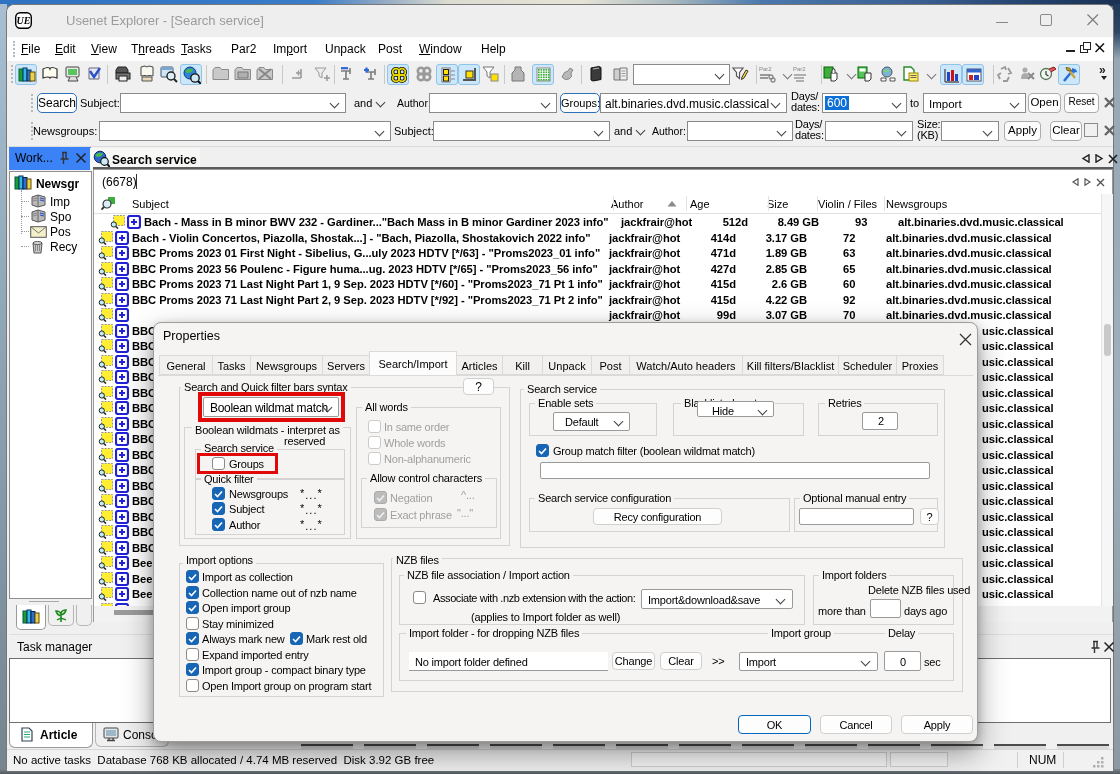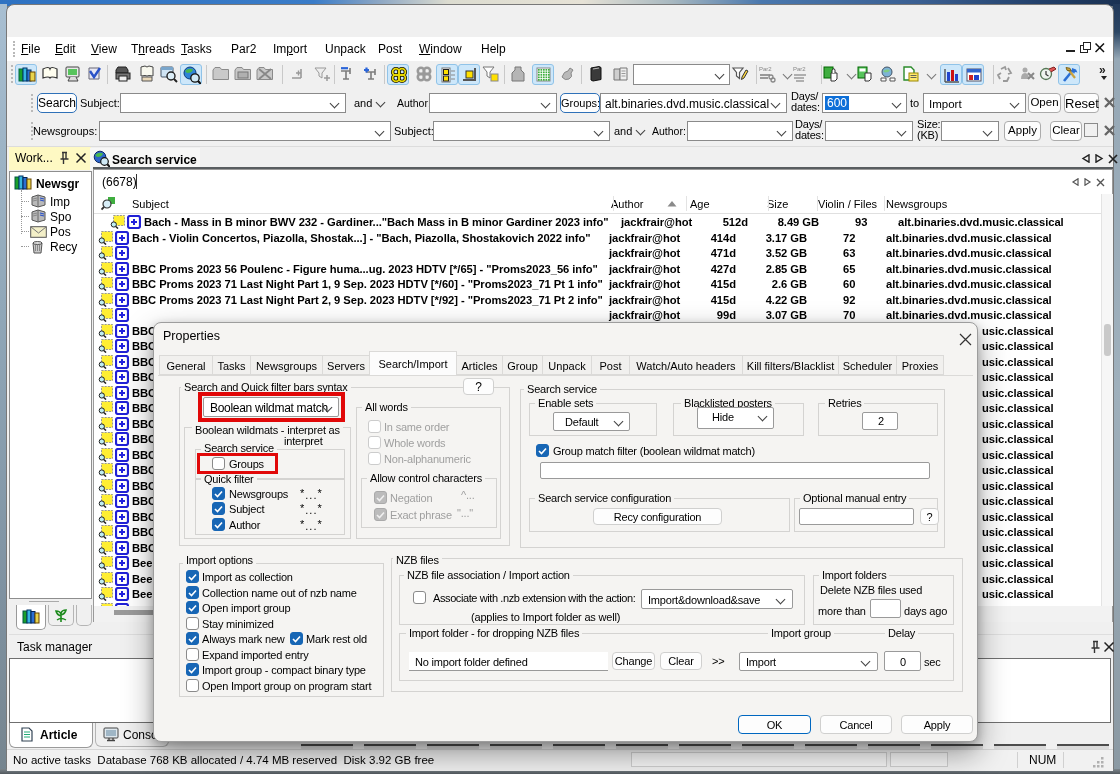--- a/index.html
+++ b/index.html
@@ -21,20 +21,32 @@
 .tsep{position:absolute;width:1px;height:19px;background:#c9c9c9}
 .tsel{background:#cde7fa;border:1px solid #90c3e8;box-sizing:border-box;border-radius:3px}
 .tab{position:absolute;background:#f1f0ee;border:1px solid #dbdad8;box-sizing:border-box;font-size:11px;text-align:center;color:#000;overflow:hidden}
 .chev{position:absolute;width:6px;height:6px;border-right:1.4px solid #404040;border-bottom:1.4px solid #404040;transform:rotate(45deg)}
 </style></head><body>
 <div class="a" style="left:0;top:0;width:1120px;height:6px;background:linear-gradient(90deg,#2e72c2 0%,#3a7cc8 28%,#8fa8c4 34%,#dcdcd0 40%,#e6e2d6 52%,#a8b8c0 60%,#4a78ae 68%,#3a5f92 82%,#22406a 93%,#1a3152 100%)"></div>
 <div class="a" style="left:0;top:4px;width:7px;height:767px;background:linear-gradient(180deg,#a8bfd2,#90a7b8 40%,#8296a6 70%,#76858f)"></div>
 <div class="a" style="left:1113px;top:4px;width:7px;height:767px;background:linear-gradient(180deg,#22395a 0px,#2c4664 28px,#96a8b6 55px,#9fb0bc 50%,#8b99a3)"></div>
 <div class="a" style="left:0;top:769px;width:1120px;height:5px;background:linear-gradient(180deg,#7d868c,#51585d)"></div>
 <div class="a" style="left:6px;top:4px;width:1108px;height:766px;background:#f0f0f0;border:1px solid #787878;border-radius:8px 8px 0 0;box-sizing:border-box">
+<div class="a" style="left:0;top:0;width:1106px;height:32px;background:#eeeeee;border-radius:8px 8px 0 0">
+<svg class="a" style="left:8px;top:7px" width="17" height="17" viewBox="0 0 17 17">
+        <rect x="0.7" y="0.7" width="15.6" height="15.6" rx="4.5" fill="#fff" stroke="#000" stroke-width="1.4"></rect>
+        <text x="8.5" y="12" font-size="10" font-weight="bold" font-family="Liberation Serif" font-style="italic" text-anchor="middle" fill="#000">UE</text>
+      </svg>
+<div class="a" style="left:59px;top:8px;font-size:13px;color:#9b9b9b">Usenet Explorer - [Search service]</div>
+<div class="a" style="left:989px;top:17px;width:12px;height:1.4px;background:#8a8a8a"></div>
+<div class="a" style="left:1033px;top:9px;width:10px;height:10px;border:1px solid #8a8a8a;border-radius:2px"></div>
+<svg class="a" style="left:1080px;top:9px" width="12" height="12">
+        <path d="M0.5,0.5 L11,11 M11,0.5 L0.5,11" stroke="#7d7d7d" stroke-width="1.2"></path>
+      </svg>
+</div>
 <div class="a" style="left:0;top:32px;width:1106px;height:24px;background:#fff">
 <div class="a" style="left:6px;top:4px;width:2px;height:16px;border-left:2px dotted #b9b9b9"></div>
 <span class="lbl" style="left:14px;top:5px"><u>F</u>ile</span>
 <span class="lbl" style="left:48px;top:5px"><u>E</u>dit</span>
 <span class="lbl" style="left:84px;top:5px"><u>V</u>iew</span>
 <span class="lbl" style="left:124px;top:5px">T<u>h</u>reads</span>
 <span class="lbl" style="left:174px;top:5px"><u>T</u>asks</span>
 <span class="lbl" style="left:224px;top:5px">Par2</span>
 <span class="lbl" style="left:266px;top:5px">Im<u>p</u>ort</span>
 <span class="lbl" style="left:318px;top:5px">Unpack</span>
@@ -382,21 +394,21 @@
 <div class="fld" style="left:815px;top:4px;width:85px;height:20px">
         <span class="a" style="left:2px;top:2px;background:#0d6fd8;color:#fff;font-size:12px;padding:0 2px">600</span>
         <span class="chev" style="right:6px;top:6px"></span>
       </div>
 <span class="lbl" style="left:903px;top:8px;font-size:11px">to</span>
 <div class="fld" style="left:916px;top:4px;width:103px;height:20px">
         <span class="lbl" style="left:5px;top:4px;font-size:11.5px">Import</span>
         <span class="chev" style="right:7px;top:6px"></span>
       </div>
 <div class="sbtn" style="left:1021px;top:4px;width:33px;height:20px;padding-top:2px;font-size:11.5px">Open</div>
-<div class="sbtn" style="left:1057px;top:4px;width:35px;height:20px;padding-top:2px;font-size:13px">Reset</div>
+<div class="sbtn" style="left:1057px;top:4px;width:35px;height:20px;padding-top:2px;font-size:10px">Reset</div>
 <svg class="a" style="left:1097px;top:8px" width="11" height="11">
         <path d="M1,1 L10,10 M10,1 L1,10" stroke="#666" stroke-width="2.4"></path>
       </svg>
 </div>
 <div class="a" style="left:0;top:112px;width:1106px;height:29px;background:#f0f0f0;border-bottom:1px solid #dcdcdc">
 <div class="a" style="left:24px;top:5px;width:2px;height:18px;border-left:2px dotted #b9b9b9"></div>
 <span class="lbl" style="left:26px;top:8px;font-size:11px">Newsgroups:</span>
 <div class="fld" style="left:92px;top:4px;width:292px;height:20px">
         <span class="chev" style="right:7px;top:6px"></span>
       </div>
@@ -418,21 +430,21 @@
 <div class="fld" style="left:934px;top:4px;width:58px;height:20px">
         <span class="chev" style="right:7px;top:6px"></span>
       </div>
 <div class="sbtn" style="left:997px;top:4px;width:37px;height:20px;padding-top:2px;font-size:11.5px">Apply</div>
 <div class="sbtn" style="left:1043px;top:4px;width:32px;height:20px;padding-top:2px;font-size:11.5px">Clear</div>
 <div class="a" style="left:1077px;top:6px;width:12px;height:12px;border:1px solid #8a8a8a;background:#f0f0f0"></div>
 <svg class="a" style="left:1097px;top:8px" width="11" height="11">
         <path d="M1,1 L10,10 M10,1 L1,10" stroke="#666" stroke-width="2.4"></path>
       </svg>
 </div>
-<div class="a" style="left:2px;top:142px;width:82px;height:23px;background:#fef9c3">
+<div class="a" style="left:2px;top:142px;width:82px;height:23px;background:#3b82f6">
 <span class="lbl" style="left:6px;top:4px">Work...</span>
 <svg class="a" style="left:49px;top:4px" width="12" height="14">
         <path d="M4,1.5 h5 M5,1.5 v6.5 M8,1.5 v6.5 M2.5,8 h8 M5.5,8 v5" stroke="#333" stroke-width="1.4" fill="none"></path>
       </svg>
 <svg class="a" style="left:67px;top:6px" width="11" height="11">
         <path d="M0.5,0.5 L9.5,9.5 M9.5,0.5 L0.5,9.5" stroke="#222" stroke-width="1.5"></path>
       </svg>
 </div>
 <div class="a" style="left:84px;top:142px;width:1022px;height:24px;background:#f0f0f0">
 <div class="a" style="left:-1px;top:1px;width:110px;height:23px;background:#f7f7f6">
@@ -574,26 +586,27 @@
 <div class="a" style="left:0;top:76.0px;width:1018px;height:15px">
 <svg class="a" style="left:4px;top:0px" width="15" height="14" viewBox="0 0 15 14">
           <rect x="3.5" y="0.5" width="11" height="10" fill="#ffee33" stroke="#999" stroke-dasharray="2 1.2"></rect>
           <circle cx="3.8" cy="9.5" r="2.6" fill="#bfeef2" stroke="#222" stroke-width="1"></circle>
           <path d="M5.8,11.5 L8,13.5" stroke="#222" stroke-width="1.6"></path>
         </svg>
         <svg class="a" style="left:21px;top:0px" width="14" height="14" viewBox="0 0 14 14">
           <rect x="1" y="1" width="12" height="12" rx="2" fill="#fff" stroke="#2121d6" stroke-width="2.2"></rect>
           <path d="M4,7 h6 M7,4 v6" stroke="#2222dd" stroke-width="2"></path>
         </svg>
+<span class="trow" style="left:38px;top:1px">BBC Proms 2023 01 First Night - Sibelius, G...uly 2023 HDTV [*/63] - "Proms2023_01 info"</span>
 <span class="trow" style="left:515px;top:1px">jackfrair@hot</span>
 <span class="trow" style="left:642px;top:1px;width:0;white-space:nowrap">
           <span style="position:absolute;right:-0px;top:0">471d</span>
         </span>
 <span class="trow" style="left:713px;top:1px">
-          <span style="position:absolute;right:0;top:0;white-space:nowrap">3.52 GB</span>
+          <span style="position:absolute;right:0;top:0;white-space:nowrap">1.89 GB</span>
         </span>
 <span class="trow" style="left:749px;top:1px">63</span>
 <span class="trow" style="left:792px;top:1px">alt.binaries.dvd.music.classical</span>
 </div>
 <div class="a" style="left:0;top:91.5px;width:1018px;height:15px">
 <svg class="a" style="left:4px;top:0px" width="15" height="14" viewBox="0 0 15 14">
           <rect x="3.5" y="0.5" width="11" height="10" fill="#ffee33" stroke="#999" stroke-dasharray="2 1.2"></rect>
           <circle cx="3.8" cy="9.5" r="2.6" fill="#bfeef2" stroke="#222" stroke-width="1"></circle>
           <path d="M5.8,11.5 L8,13.5" stroke="#222" stroke-width="1.6"></path>
         </svg>
@@ -1011,39 +1024,39 @@
 <svg class="a" style="left:805px;top:10px" width="13" height="13">
       <path d="M1,1 L12,12 M12,1 L1,12" stroke="#333" stroke-width="1.2"></path>
     </svg>
 <div class="a" style="left:0;top:28px;width:823px;height:26px">
 <div class="tab" style="left:5px;top:4px;width:54px;height:20px;padding-top:4px">General</div>
 <div class="tab" style="left:58px;top:4px;width:39px;height:20px;padding-top:4px">Tasks</div>
 <div class="tab" style="left:96px;top:4px;width:73px;height:20px;padding-top:4px">Newsgroups</div>
 <div class="tab" style="left:168px;top:4px;width:48px;height:20px;padding-top:4px">Servers</div>
 <div class="tab" style="left:215px;top:0;width:88px;height:24px;background:#fcfcfc;border-bottom:none;z-index:3;padding-top:6px">Search/Import</div>
 <div class="tab" style="left:302px;top:4px;width:47px;height:20px;padding-top:4px">Articles</div>
-<div class="tab" style="left:348px;top:4px;width:41px;height:20px;padding-top:4px">Group</div>
+<div class="tab" style="left:348px;top:4px;width:41px;height:20px;padding-top:4px">Kill</div>
 <div class="tab" style="left:388px;top:4px;width:50px;height:20px;padding-top:4px">Unpack</div>
 <div class="tab" style="left:437px;top:4px;width:39px;height:20px;padding-top:4px">Post</div>
 <div class="tab" style="left:475px;top:4px;width:114px;height:20px;padding-top:4px">Watch/Auto headers</div>
 <div class="tab" style="left:588px;top:4px;width:97px;height:20px;padding-top:4px">Kill filters/Blacklist</div>
 <div class="tab" style="left:684px;top:4px;width:59px;height:20px;padding-top:4px">Scheduler</div>
 <div class="tab" style="left:742px;top:4px;width:48px;height:20px;padding-top:4px">Proxies</div>
 </div>
 <div class="a" style="left:4px;top:52px;width:815px;height:1px;background:#dbdad8"></div>
 <div class="gb" style="left:25px;top:64px;width:329px;height:157px"></div>
 <span class="gl" style="left:27px;top:58px">Search and Quick filter bars syntax</span>
 <div class="redbox" style="left:44px;top:69px;width:147px;height:30px"></div>
 <div class="dfld" style="left:49px;top:74px;width:136px;height:20px">
       <span class="a" style="left:6px;top:3px;font-size:12px;letter-spacing:-0.3px;white-space:nowrap">Boolean wildmat match</span>
       <span class="chev" style="right:7px;top:6px"></span>
     </div>
 <div class="gb" style="left:30px;top:104px;width:165px;height:110px"></div>
 <span class="gl" style="left:38px;top:101px">Boolean wildmats - interpret as</span>
-<span class="d11" style="left:130px;top:112px;background:#f5f4f2">interpret</span>
+<span class="d11" style="left:130px;top:112px;background:#f5f4f2">reserved</span>
 <div class="gb" style="left:41px;top:126px;width:148px;height:29px"></div>
 <span class="gl" style="left:47px;top:119px">Search service</span>
 <div class="redbox" style="left:43px;top:130px;width:81px;height:21px;border-width:3px"></div>
 <div class="cbx" style="left:58px;top:134px"></div>
 <span class="d11" style="left:75px;top:135px">Groups</span>
 <div class="gb" style="left:41px;top:155px;width:148px;height:55px"></div>
 <span class="gl" style="left:47px;top:150px">Quick filter</span>
 <div class="cbx c" style="left:58px;top:164.0px">
       <svg class="a" style="left:1px;top:2px" width="9" height="8">
         <path d="M1,4 L3.5,6.5 L8,1.5" stroke="#fff" stroke-width="1.6" fill="none"></path>
@@ -1093,21 +1106,21 @@
 <div class="gb" style="left:366px;top:66px;width:423px;height:157px"></div>
 <span class="gl" style="left:370px;top:60px">Search service</span>
 <div class="gb" style="left:375px;top:80px;width:126px;height:31px"></div>
 <span class="gl" style="left:381px;top:74px">Enable sets</span>
 <div class="dfld" style="left:399px;top:89px;width:77px;height:19px">
       <span class="d11" style="left:11px;top:3px">Default</span>
       <span class="chev" style="right:7px;top:5px"></span>
     </div>
 <div class="gb" style="left:519px;top:80px;width:129px;height:31px"></div>
 <span class="gl" style="left:527px;top:74px">Blacklisted posters</span>
-<div class="dfld" style="left:543px;top:84px;width:77px;height:22px">
+<div class="dfld" style="left:543px;top:78px;width:77px;height:16px">
       <span class="d11" style="left:14px;top:3px">Hide</span>
       <span class="chev" style="right:7px;top:5px"></span>
     </div>
 <div class="gb" style="left:664px;top:80px;width:118px;height:31px"></div>
 <span class="gl" style="left:671px;top:74px">Retries</span>
 <div class="dfld" style="left:708px;top:89px;width:36px;height:18px">
       <span class="d11" style="left:15px;top:2px">2</span>
     </div>
 <div class="cbx c" style="left:382px;top:121px">
       <svg class="a" style="left:1px;top:2px" width="9" height="8">
@@ -1173,21 +1186,21 @@
 <span class="gl" style="left:250px;top:246px">NZB file association / Import action</span>
 <div class="cbx" style="left:259px;top:268px"></div>
 <span class="d11" style="left:279px;top:269px;letter-spacing:-0.4px">Associate with .nzb extension with the action:</span>
 <div class="dfld" style="left:487px;top:266px;width:152px;height:20px">
       <span class="d11" style="left:6px;top:4px">Import&amp;download&amp;save</span>
       <span class="chev" style="right:8px;top:6px"></span>
     </div>
 <span class="d11" style="left:317px;top:288px">(applies to Import folder as well)</span>
 <div class="gb" style="left:659px;top:252px;width:139px;height:48px"></div>
 <span class="gl" style="left:665px;top:246px">Import folders</span>
-<span class="d11" style="left:666px;top:261px">Delete NZB files used</span>
+<span class="d11" style="left:714px;top:261px">Delete NZB files used</span>
 <span class="d11" style="left:664px;top:282px">more than</span>
 <div class="dfld" style="left:716px;top:276px;width:31px;height:19px"></div>
 <span class="d11" style="left:750px;top:282px">days ago</span>
 <div class="gb" style="left:245px;top:310px;width:553px;height:46px"></div>
 <span class="gl" style="left:252px;top:304px">Import folder - for dropping NZB files</span>
 <span class="gl" style="left:614px;top:304px">Import group</span>
 <span class="gl" style="left:731px;top:304px">Delay</span>
 <div class="a" style="left:255px;top:329px;width:199px;height:18px;background:#fff;border-bottom:1px solid #999">
       <span class="d11" style="left:6px;top:4px;position:absolute">No import folder defined</span>
     </div>

